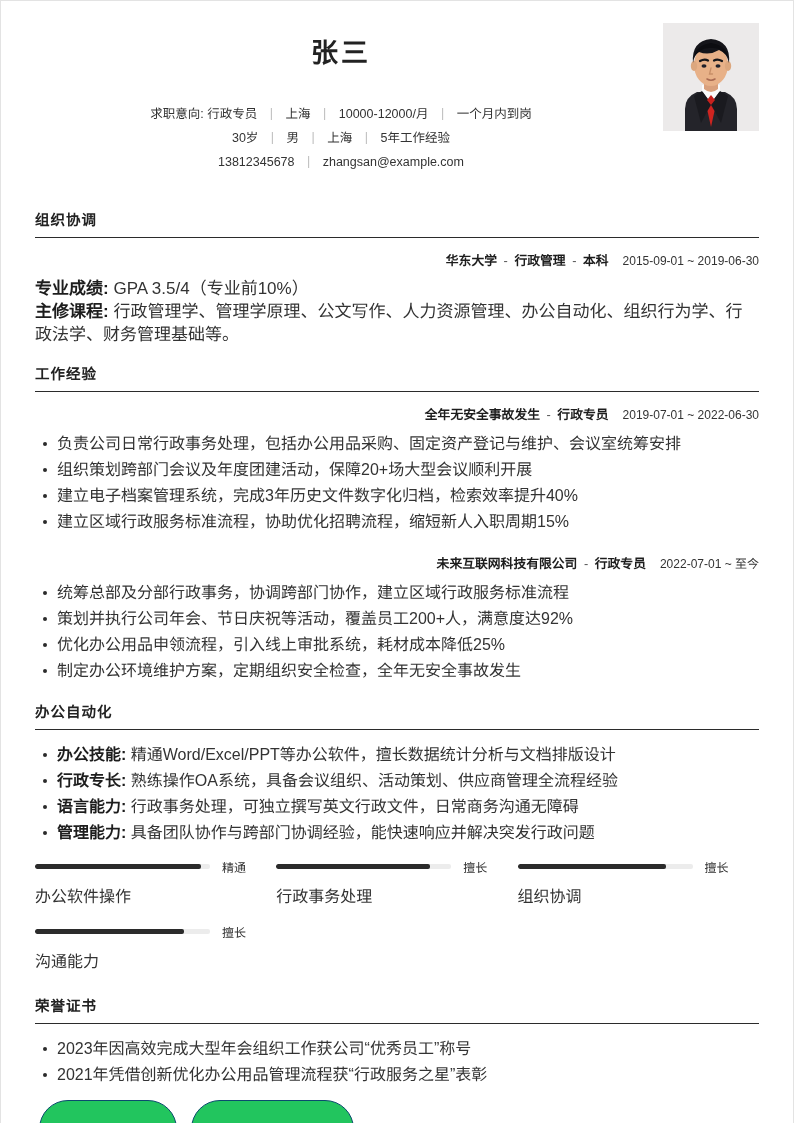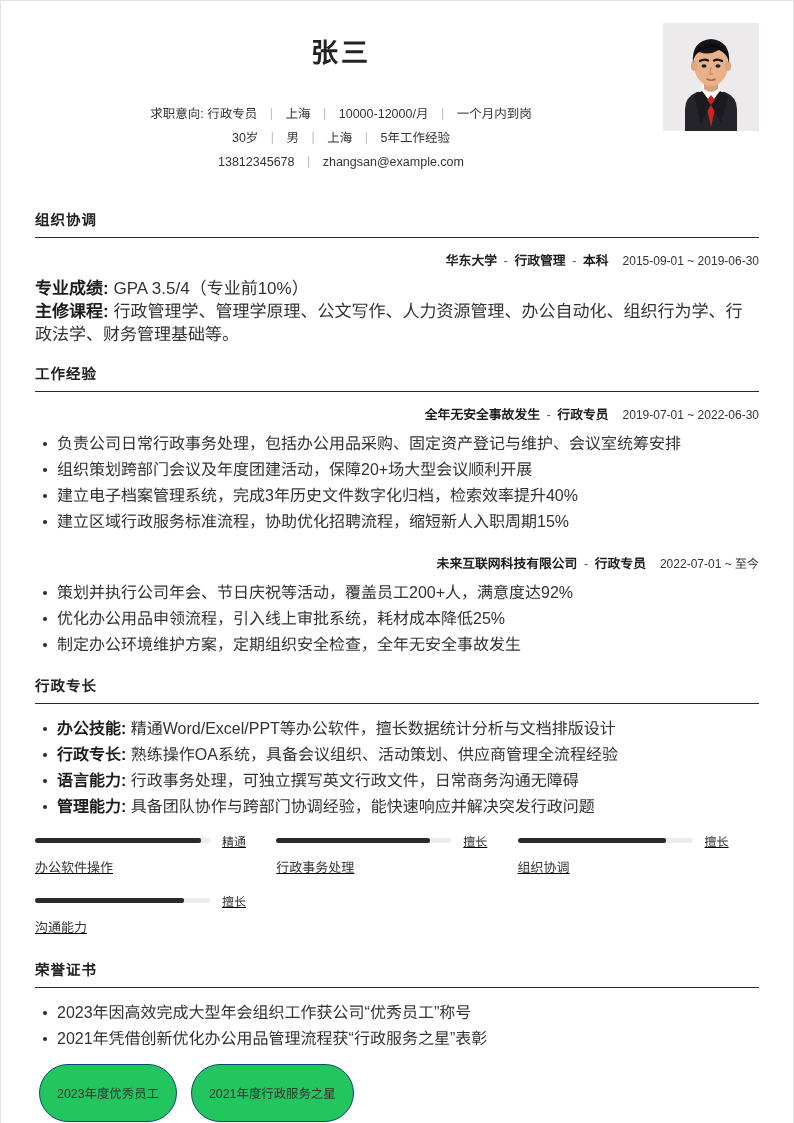--- a/index.html
+++ b/index.html
@@ -139,21 +139,20 @@
   ul.bullets li .lbl {
     font-weight: bold;
     color: #1d1d1d;
   }
 
   
   .skillbars {
     display: flex;
     flex-wrap: wrap;
     margin-top: 12px;
-    text-decoration: underline;
   }
   .skillbar {
     width: 33.33%;
     box-sizing: border-box;
     padding-right: 24px;
     margin-bottom: 16px;
   }
   .skillbar-row {
     display: flex;
     align-items: center;
@@ -171,21 +170,21 @@
     background: #2b2b2b;
     border-radius: 2px;
   }
   .bar-level {
     font-size: 12px;
     color: #333333;
     padding-left: 12px;
     white-space: nowrap;
   }
   .bar-name {
-    font-size: 13px;
+    font-size: 16px;
     color: #333333;
     margin-top: 8px;
   }
 
   
   .tags {
     display: flex;
     flex-wrap: wrap;
     gap: 14px;
     margin-top: 12px;
@@ -326,29 +325,30 @@
     <div class="entry" style="margin-top:18px;">
       <div class="entry-head">
         <div class="entry-title">
           <span class="org">未来互联网科技有限公司</span>
           <span class="dash">-</span>
           <span class="role">行政专员</span>
         </div>
         <div class="entry-date">2022-07-01 ~ 至今</div>
       </div>
       <ul class="bullets">
+        <li>统筹总部及分部行政事务，协调跨部门协作，建立区域行政服务标准流程</li>
         <li>策划并执行公司年会、节日庆祝等活动，覆盖员工200+人，满意度达92%</li>
         <li>优化办公用品申领流程，引入线上审批系统，耗材成本降低25%</li>
         <li>制定办公环境维护方案，定期组织安全检查，全年无安全事故发生</li>
       </ul>
     </div>
   </div>
 
   <div class="section">
-    <div class="section-title">行政专长</div>
+    <div class="section-title">办公自动化</div>
     <div class="section-rule"></div>
 
     <ul class="bullets">
       <li>
         <span class="lbl">办公技能:</span>
         <span>精通Word/Excel/PPT等办公软件，擅长数据统计分析与文档排版设计</span>
       </li>
       <li>
         <span class="lbl">行政专长:</span>
         <span>熟练操作OA系统，具备会议组织、活动策划、供应商管理全流程经验</span>

